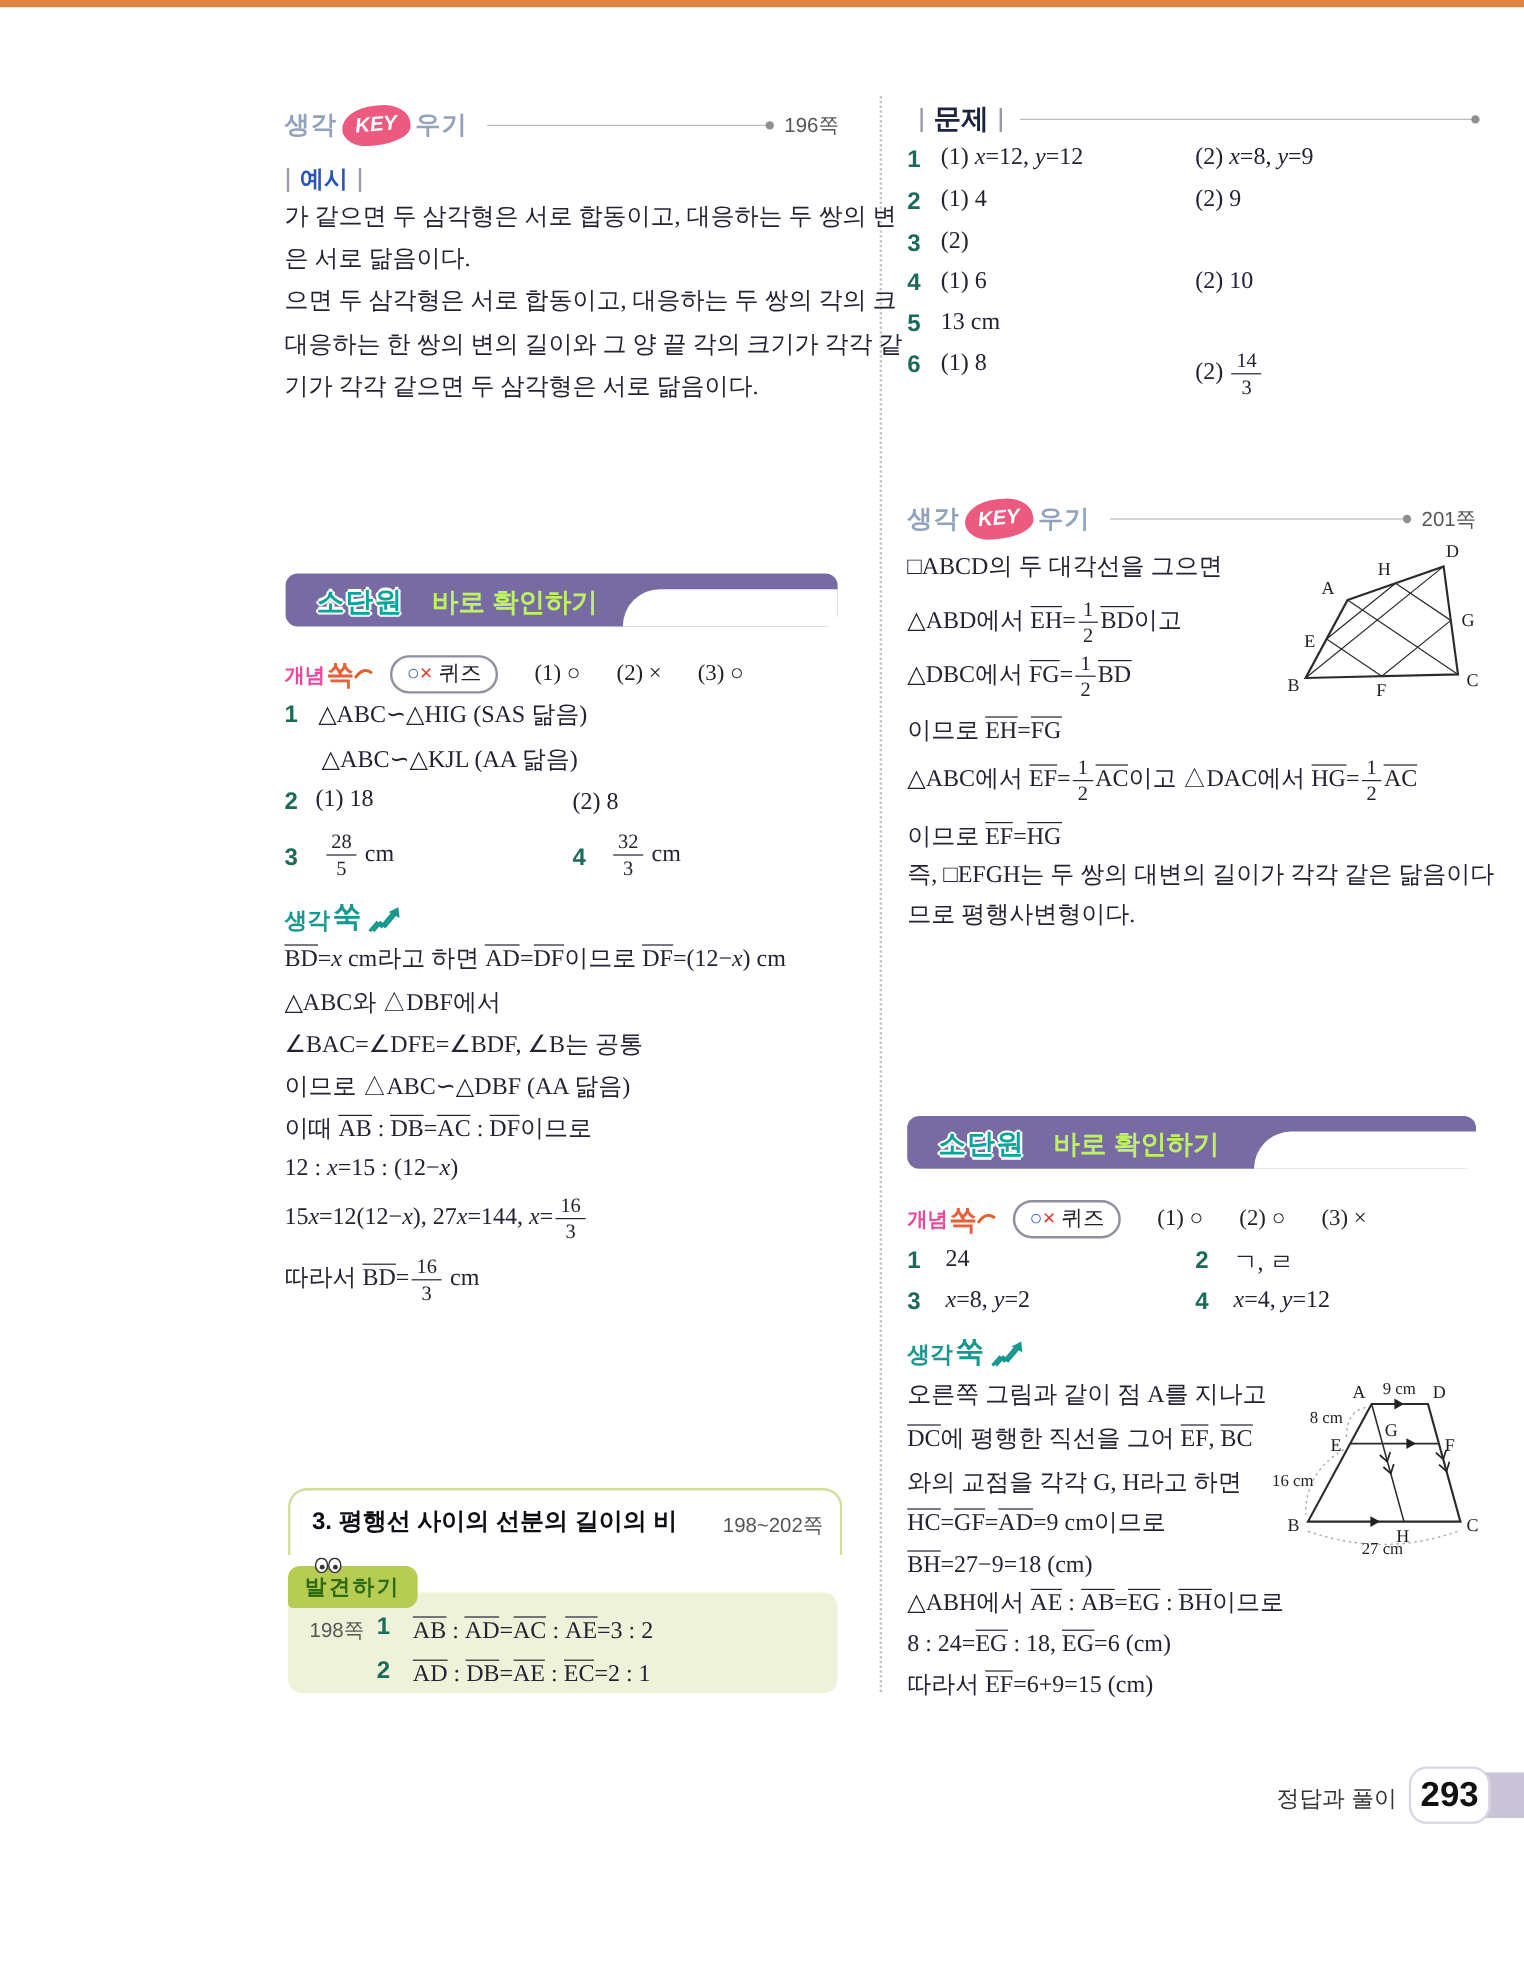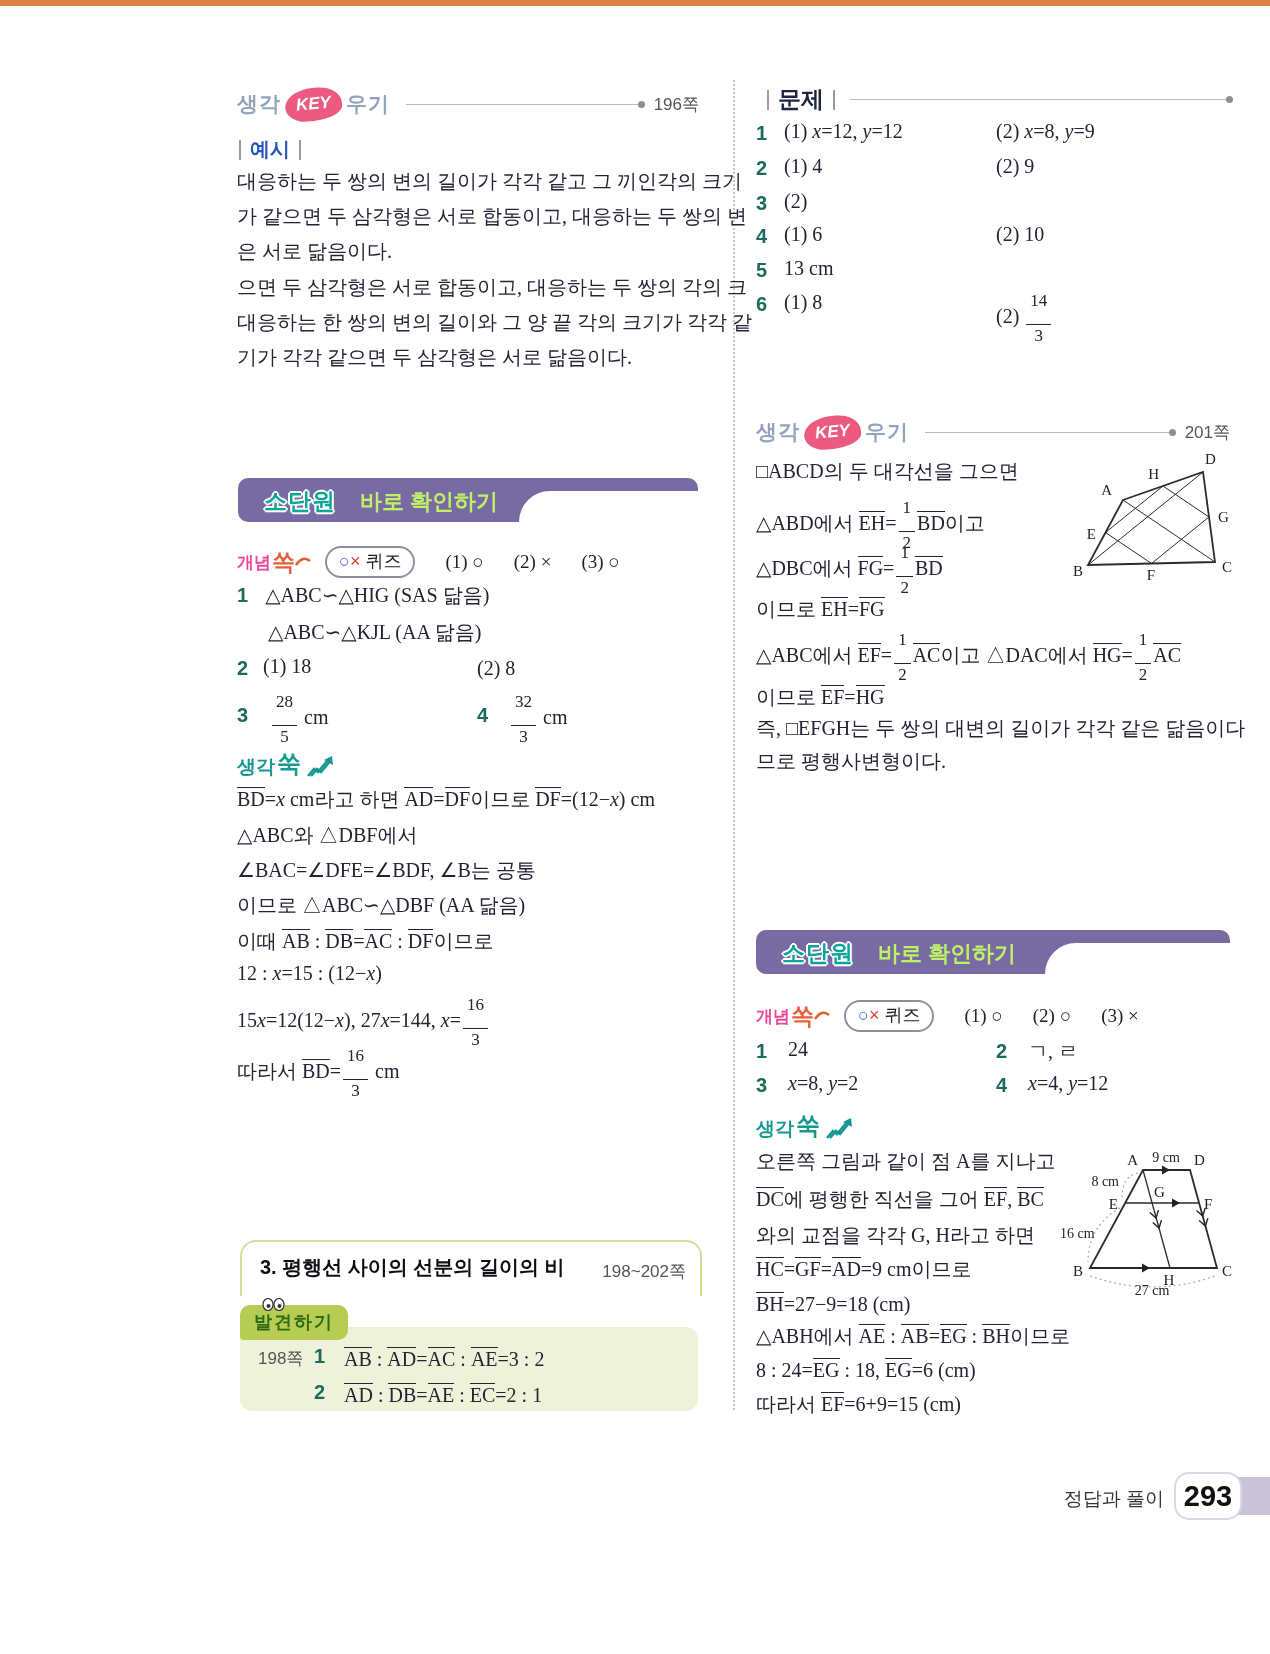--- a/index.html
+++ b/index.html
@@ -58,21 +58,21 @@
   
   .tup{position:absolute;display:flex;align-items:flex-end;}
   .tup .t1{font-family:"Liberation Sans",sans-serif;font-weight:800;font-size:19px;color:#16988f;}
   .tup .t2{font-family:"Liberation Sans",sans-serif;font-weight:800;font-size:24px;color:#16988f;margin:0 2px;}
 
   .sline{position:absolute;font-size:20px;white-space:nowrap;}
 
   
   .ov{display:inline-block;border-top:1.5px solid #232333;line-height:1.08;padding-top:1px;margin-top:2px;}
   .frac{display:inline-block;text-align:center;vertical-align:middle;margin:0 2px;font-size:0.85em;line-height:1.12;}
-  .fn{display:block;border-bottom:1.5px solid #232333;padding:0 4px 14px;}
+  .fn{display:block;border-bottom:1.5px solid #232333;padding:0 4px 1px;}
   .fd{display:block;padding-top:1px;}
   i.v{font-style:italic;}
 
   
   .sec3{position:absolute;border:2px solid #cfdf9a;border-bottom:none;border-radius:16px 16px 0 0;background:#fff;}
   .sec3 .t{position:absolute;left:18px;top:12px;font-family:"Liberation Sans",sans-serif;font-weight:800;font-size:20px;color:#0d0d14;}
   .sec3 .p{position:absolute;right:14px;top:18px;font-family:"Liberation Sans",sans-serif;font-size:17px;color:#555;}
 
   .discover{position:absolute;background:#b6cc52;border-radius:10px 10px 10px 4px;padding:5px 14px 6px;
             font-family:"Liberation Sans",sans-serif;font-weight:800;font-size:18px;color:#2f6b12;letter-spacing:2px;z-index:3;}
@@ -120,21 +120,20 @@
     <span class="pref">196쪽</span>
   </div>
 
   <div class="barhead" style="left:230px;top:136px;">
     <span class="bar"></span>
     <span class="yesi-label">예시</span>
     <span class="bar"></span>
   </div>
 
   <div class="abs" style="left:237px;top:164px;width:470px;">
-    <div class="kline">대응하는 두 쌍의 변의 길이가 각각 같고 그 끼인각의 크기</div>
     <div class="kline">가 같으면 두 삼각형은 서로 합동이고, 대응하는 두 쌍의 변</div>
     <div class="kline">은 서로 닮음이다.</div>
     <div class="kline">으면 두 삼각형은 서로 합동이고, 대응하는 두 쌍의 각의 크</div>
     <div class="kline">대응하는 한 쌍의 변의 길이와 그 양 끝 각의 크기가 각각 같</div>
     <div class="kline">기가 각각 같으면 두 삼각형은 서로 닮음이다.</div>
   </div>
 
   <div class="banner" style="left:238px;top:478px;width:460px;">
     <span class="cut"></span>
     <span class="bdg">소단원</span>

